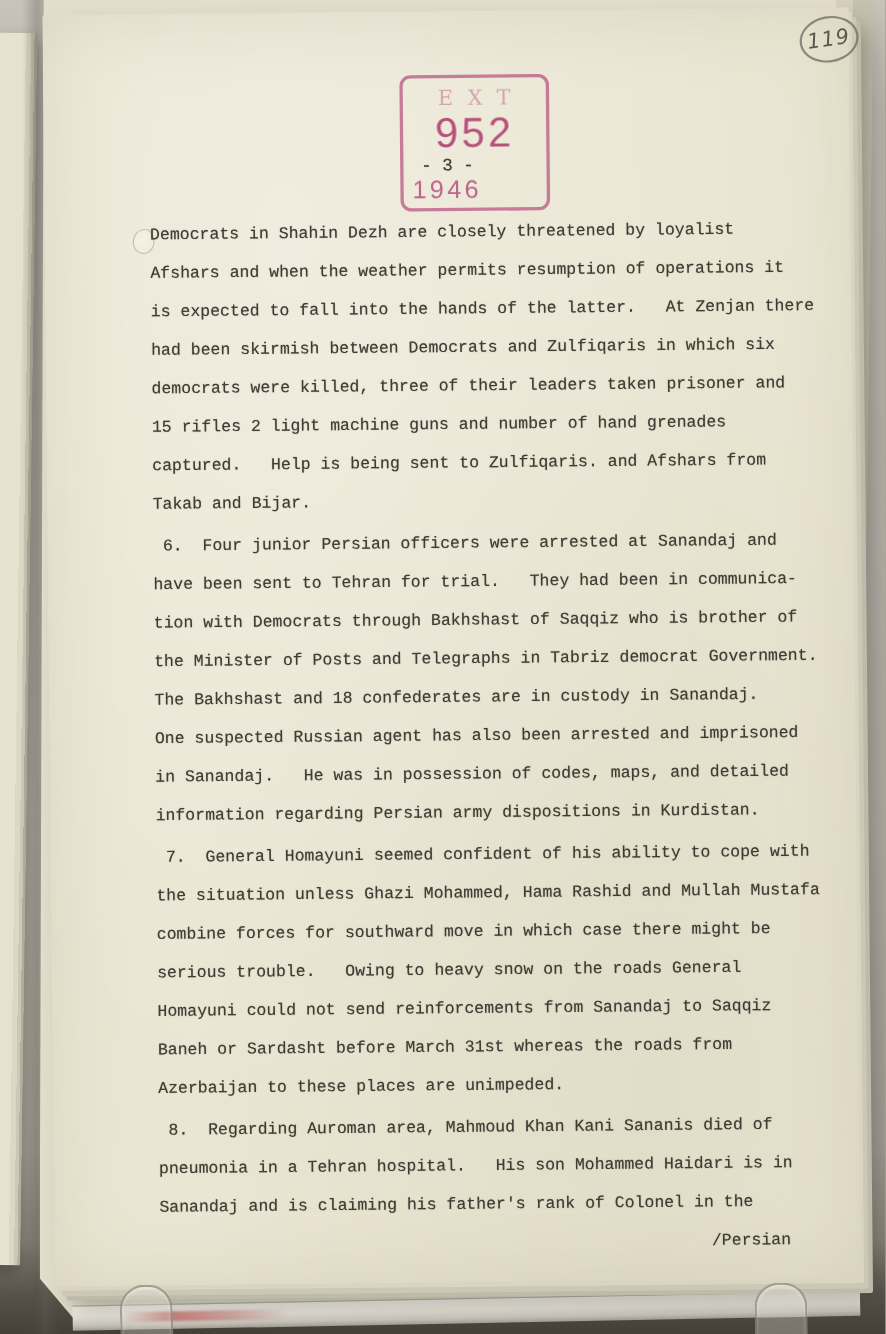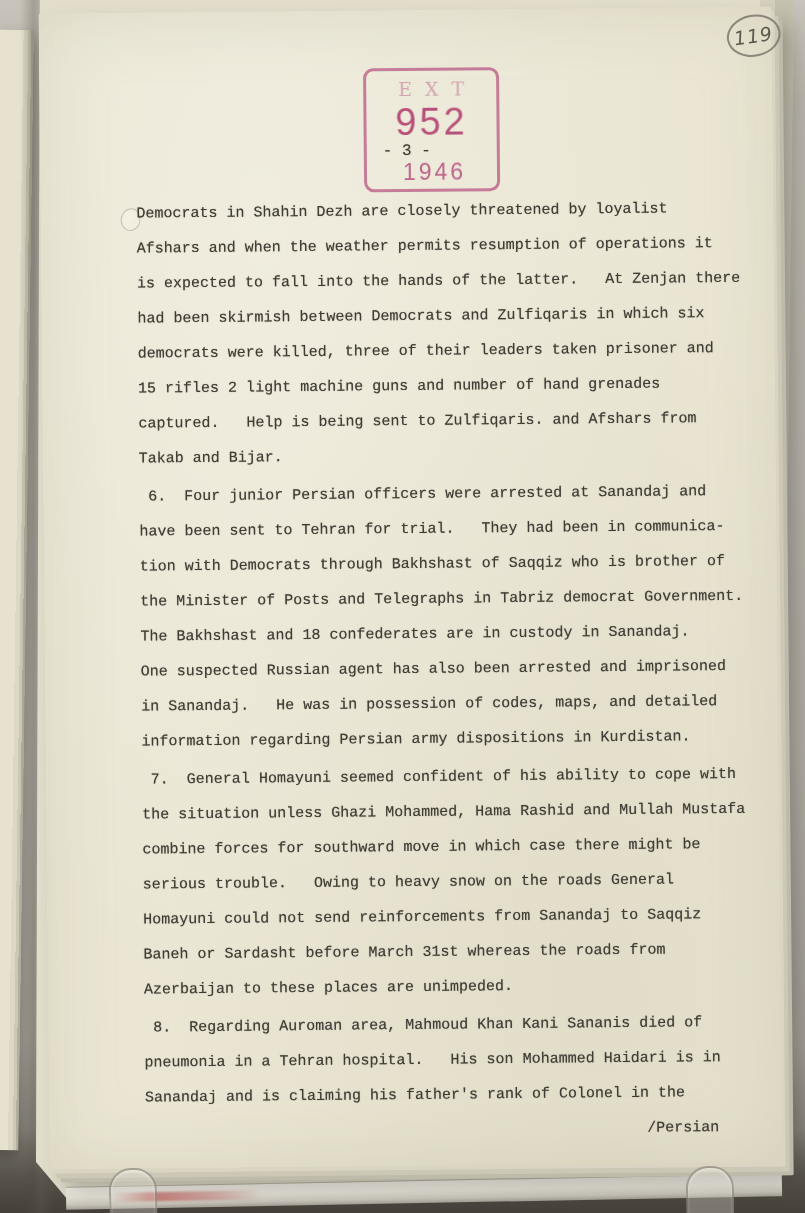--- a/index.html
+++ b/index.html
@@ -97,21 +97,21 @@
     font-family:"Liberation Sans",sans-serif;font-size:38px;line-height:42px;
     color:rgba(176,60,108,.88);letter-spacing:3px;filter:blur(.3px);
   }
   .stamp-page{
     align-self:flex-start;margin-left:16px;
     font-family:"Liberation Mono","DejaVu Sans Mono",monospace;
     font-size:16px;line-height:17px;color:var(--ink);
     text-shadow:0 0 1px rgba(64,60,52,.5);
   }
   .stamp-year{
-    align-self:flex-start;margin-left:36px;
+    align-self:flex-start;margin-left:8px;
     font-family:"Liberation Sans",sans-serif;font-size:23px;line-height:25px;
     color:rgba(181,77,124,.85);letter-spacing:3px;filter:blur(.3px);
   }
   
   .typed-text{
     position:absolute;left:96px;top:184px;width:628px;
     font-family:"Liberation Mono","DejaVu Sans Mono",monospace;
     font-size:15px;line-height:35px;color:var(--ink);
     text-shadow:0 0 1px rgba(64,60,52,.55);
   }

